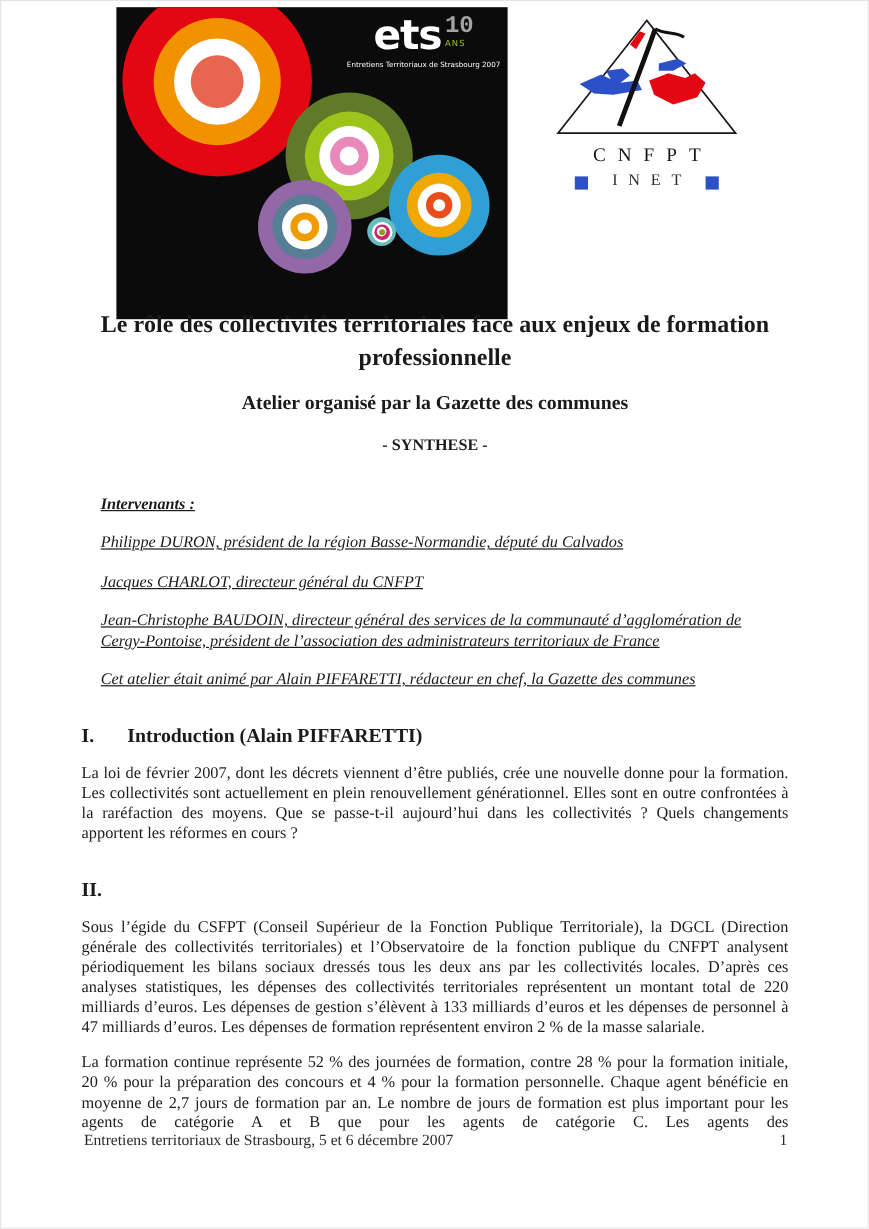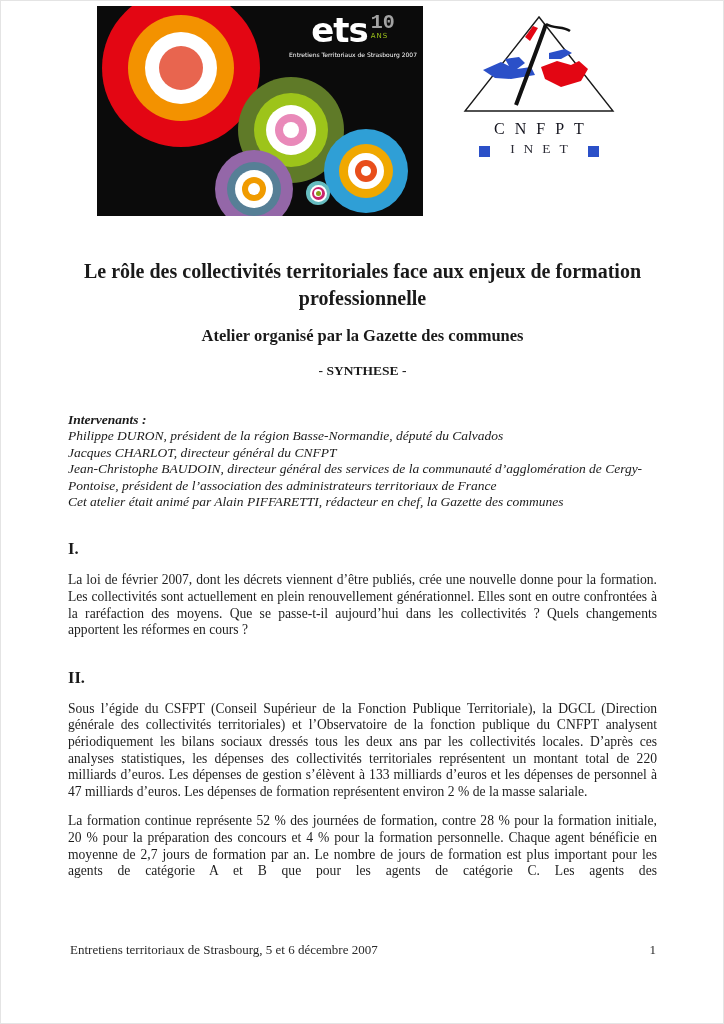--- a/index.html
+++ b/index.html
@@ -3,21 +3,21 @@
 <meta charset="utf-8">
 <style>
   html,body{margin:0;padding:0;background:#ffffff;}
   .page{
     position:relative;width:724px;height:1024px;background:#ffffff;
     font-family:"Liberation Serif","DejaVu Serif",serif;color:#1a1a1a;
     overflow:hidden;box-sizing:border-box;border:1px solid #e4e4e4;
   }
   
   .ets-banner{
-    position:absolute;left:96px;top:5px;width:326px;height:210px;
+    position:absolute;left:96px;top:5px;width:326px;height:260px;
     background:#0b0b0b;overflow:hidden;
   }
   .cgroup{position:absolute;}
   .ring{position:absolute;inset:0;margin:auto;border-radius:50%;}
   
   .g-red{left:5px;top:-17px;width:158px;height:158px;}
   .g-red .r1{width:158px;height:158px;background:#e30613;}
   .g-red .r2{width:106px;height:106px;background:#f39200;}
   .g-red .r3{width:72px;height:72px;background:#ffffff;}
   .g-red .r4{width:44px;height:44px;background:#e8654f;}
@@ -75,21 +75,21 @@
   
   .content{position:absolute;left:67px;right:66px;top:215px;}
   .doc-title{
     margin:42px 0 0 0;text-align:center;font-weight:bold;font-size:20px;
     line-height:27px;color:#1a1a1a;
   }
   .doc-subtitle{margin:14px 0 0 0;text-align:center;font-weight:bold;font-size:16.5px;line-height:20px;}
   .doc-synthese{margin:17px 0 0 0;text-align:center;font-weight:bold;font-size:13.5px;line-height:16px;}
   .intervenants{margin-top:33px;font-style:italic;font-size:13.5px;line-height:16.4px;}
   .intervenants .label{font-weight:bold;}
-  .intervenants p{margin:0;}
+  .intervenants p{margin:16px;text-decoration:underline;}
   .section-heading{display:flex;margin-top:29px;font-weight:bold;font-size:16.5px;line-height:20px;}
   .section-heading .num{width:38px;flex:0 0 38px;}
   .body-para{
     margin:13px 0 0 0;text-align:justify;font-size:13.6px;line-height:16.6px;
     color:#1d1d1d;
   }
   .body-para.continued{text-align-last:justify;}
   .footer{
     position:absolute;left:69px;right:67px;top:941px;display:flex;
     justify-content:space-between;font-size:13px;color:#2a2a2a;
@@ -173,20 +173,21 @@
     <div class="intervenants">
       <p class="label">Intervenants :</p>
       <p>Philippe DURON, président de la région Basse-Normandie, député du Calvados</p>
       <p>Jacques CHARLOT, directeur général du CNFPT</p>
       <p>Jean-Christophe BAUDOIN, directeur général des services de la communauté d’agglomération de Cergy-Pontoise, président de l’association des administrateurs territoriaux de France</p>
       <p>Cet atelier était animé par Alain PIFFARETTI, rédacteur en chef, la Gazette des communes</p>
     </div>
 
     <div class="section-heading">
       <span class="num">I.</span>
+      <span>Introduction (Alain PIFFARETTI)</span>
     </div>
     <p class="body-para">La loi de février 2007, dont les décrets viennent d’être publiés, crée une nouvelle donne pour la formation. Les collectivités sont actuellement en plein renouvellement générationnel. Elles sont en outre confrontées à la raréfaction des moyens. Que se passe-t-il aujourd’hui dans les collectivités ? Quels changements apportent les réformes en cours ?</p>
 
     <div class="section-heading">
       <span class="num">II.</span>
     </div>
     <p class="body-para">Sous l’égide du CSFPT (Conseil Supérieur de la Fonction Publique Territoriale), la DGCL (Direction générale des collectivités territoriales) et l’Observatoire de la fonction publique du CNFPT analysent périodiquement les bilans sociaux dressés tous les deux ans par les collectivités locales. D’après ces analyses statistiques, les dépenses des collectivités territoriales représentent un montant total de 220 milliards d’euros. Les dépenses de gestion s’élèvent à 133 milliards d’euros et les dépenses de personnel à 47 milliards d’euros. Les dépenses de formation représentent environ 2 % de la masse salariale.</p>
     <p class="body-para continued">La formation continue représente 52 % des journées de formation, contre 28 % pour la formation initiale, 20 % pour la préparation des concours et 4 % pour la formation personnelle. Chaque agent bénéficie en moyenne de 2,7 jours de formation par an. Le nombre de jours de formation est plus important pour les agents de catégorie A et B que pour les agents de catégorie C. Les agents des</p>
   </div>
 

